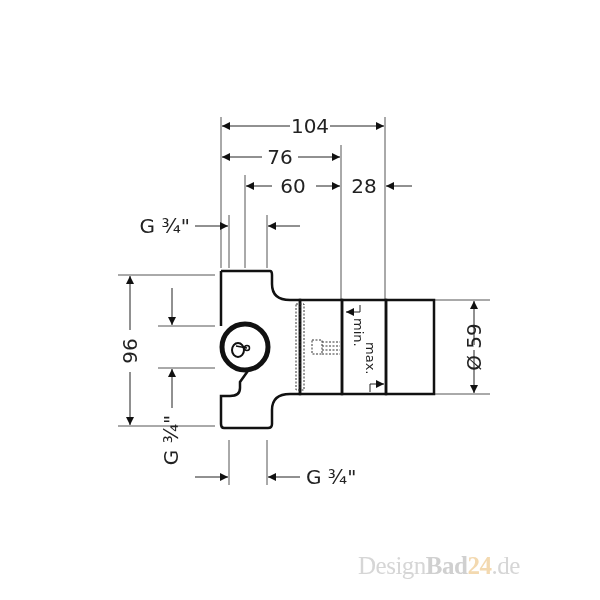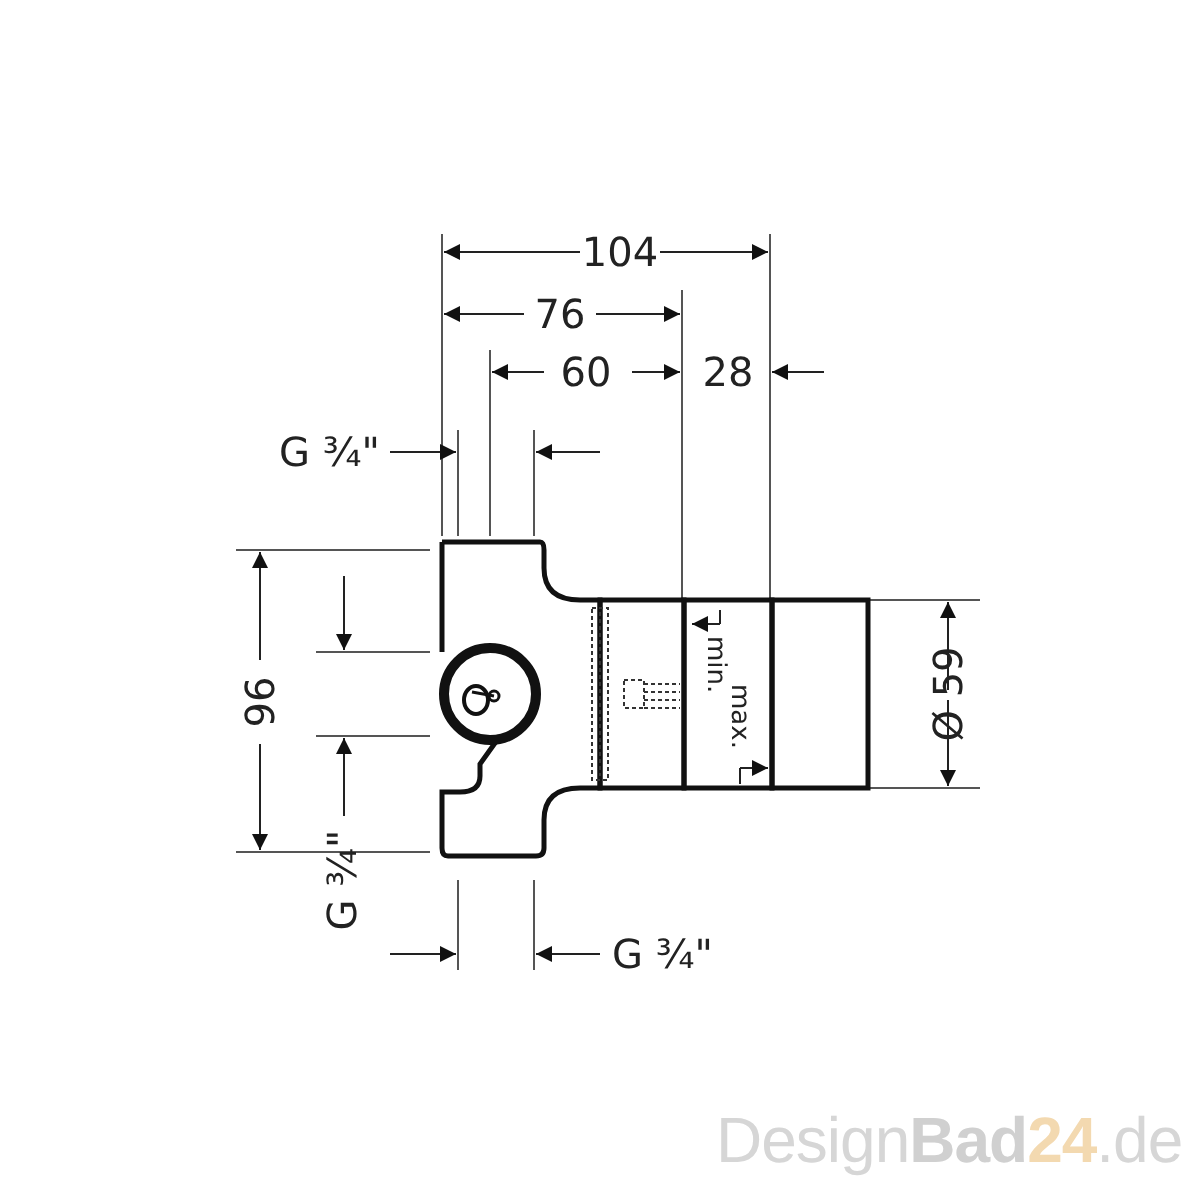--- a/index.html
+++ b/index.html
@@ -1,20 +1,20 @@
 <!DOCTYPE html>
 <html><head>
   <meta charset="utf-8">
   <style>
     html, body { margin: 0; padding: 0; background: #ffffff; }
     body { width: 600px; height: 600px; position: relative; overflow: hidden; font-family: "DejaVu Sans", sans-serif; }
     #drawing { position: absolute; left: 0; top: 0; width: 600px; height: 600px; }
     .dimtext { font-family: "DejaVu Sans", sans-serif; font-size: 20px; fill: #222; }
     .dimtext-sm { font-family: "DejaVu Sans", sans-serif; font-size: 13px; fill: #222; }
-    .watermark { position: absolute; left: 358px; top: 552px; font-family: Liberation Sans, sans-serif; font-size: 32px; color: #d6d6d6; letter-spacing: -0.5px; }
+    .watermark { position: absolute; left: 358px; top: 552px; font-family: Liberation Serif, serif; font-size: 25px; color: #d6d6d6; letter-spacing: -0.5px; }
     .watermark .bold { font-weight: bold; color: #d0d0d0; }
     .watermark .accent { font-weight: bold; color: #f3d9b0; }
   </style>
 </head>
 <body>
 
 <svg id="drawing" viewBox="0 0 600 600" xmlns="http://www.w3.org/2000/svg">
   <defs>
     <marker id="arr" viewBox="0 0 10 10" refX="10" refY="5" markerWidth="8" markerHeight="8" orient="auto-start-reverse">
       <path d="M0,0 L10,5 L0,10 z" fill="#111"></path>

